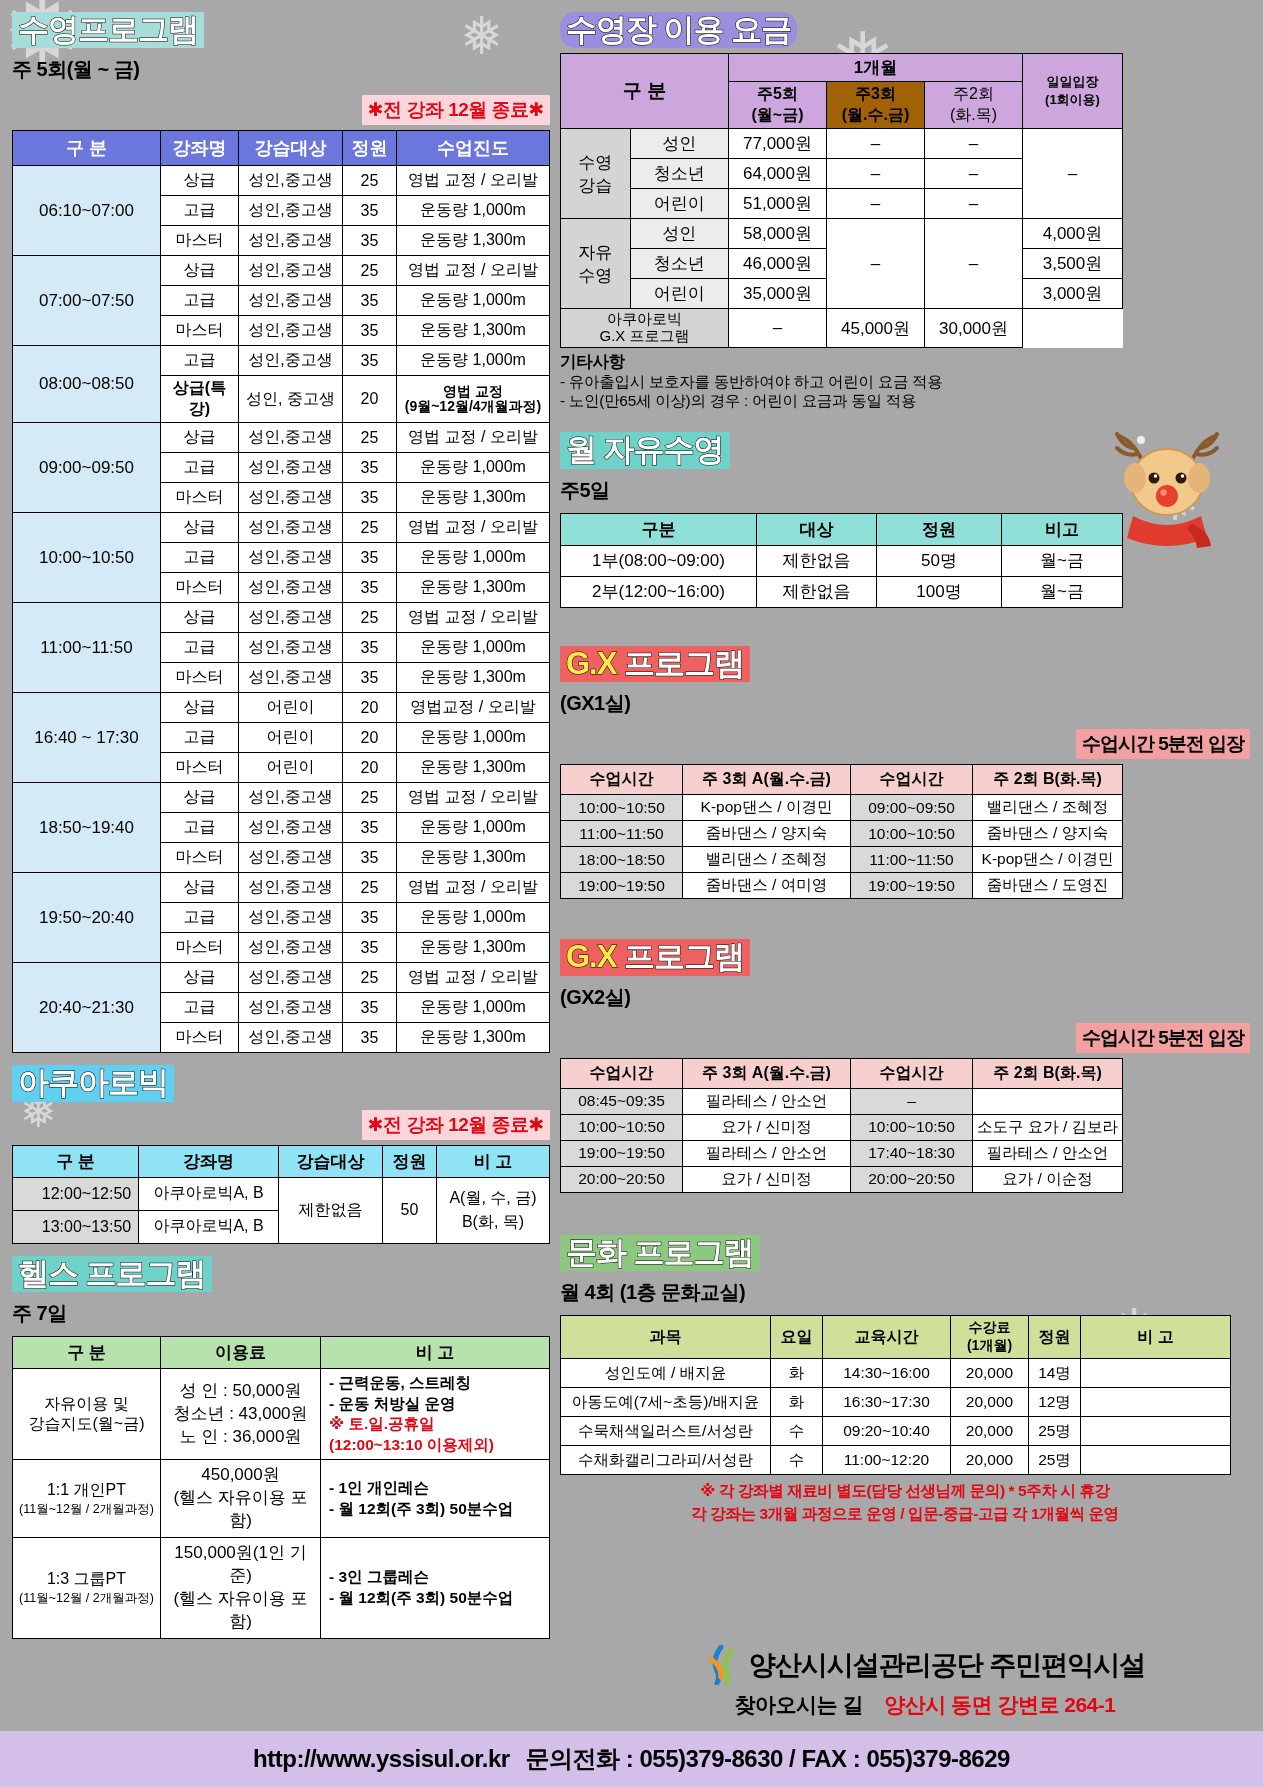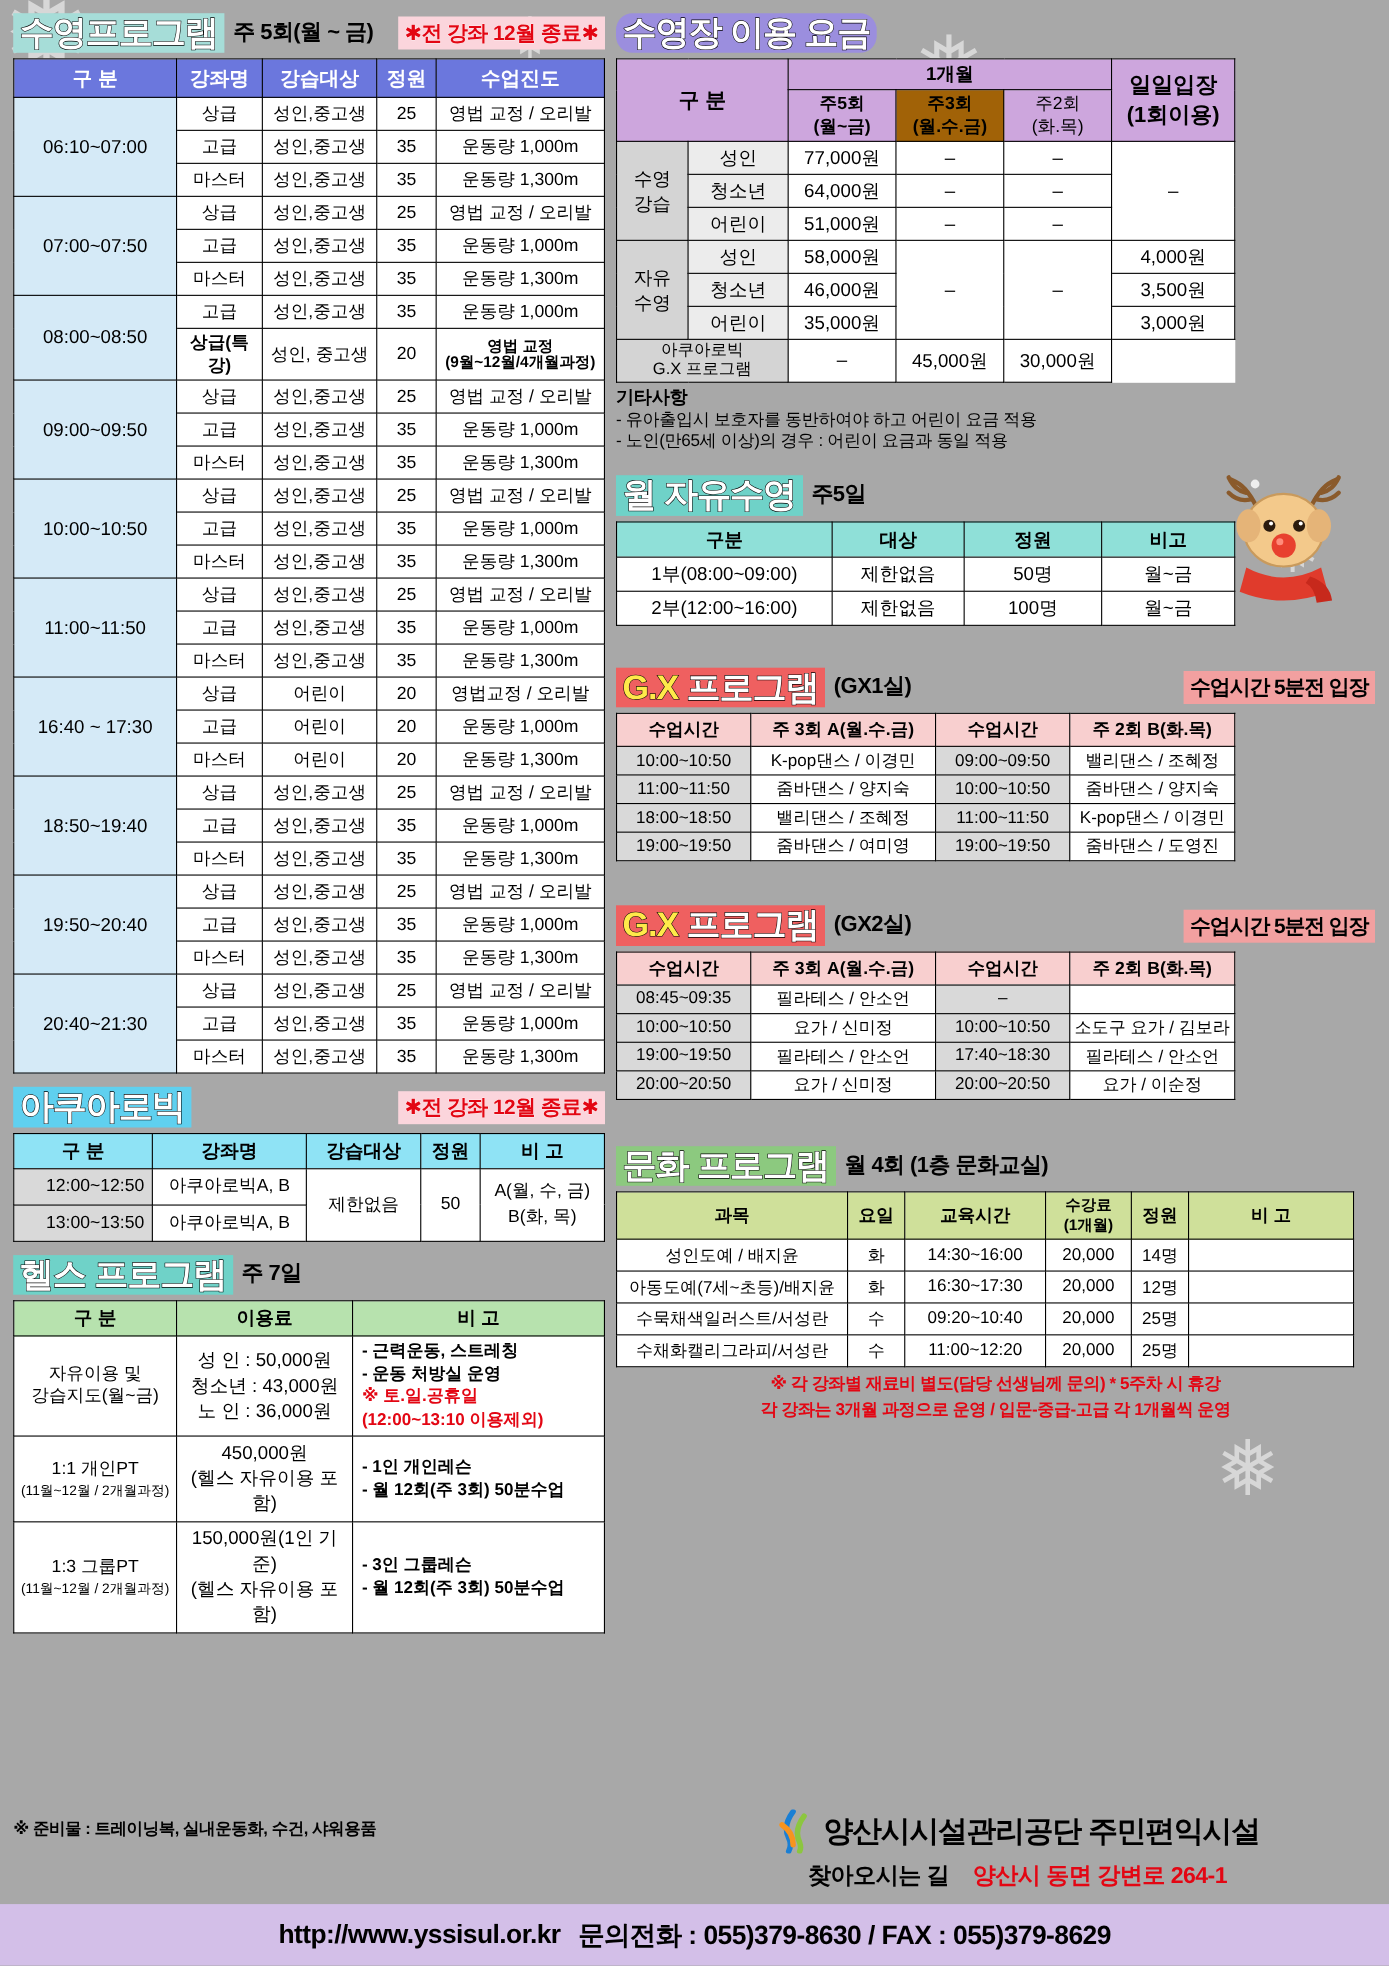--- a/index.html
+++ b/index.html
@@ -15,21 +15,21 @@
   .page { position:relative; width:1263px; height:1787px; }
 
   
   .snow { position:absolute; color:#fff; opacity:.55; pointer-events:none; user-select:none; line-height:1; }
 
   
   .colL { position:absolute; left:12px; top:12px; width:538px; }
   .colR { position:absolute; left:560px; top:12px; width:690px; }
 
   
-  .ttl-wrap { display:flex; align-items:center; gap:8px; margin:0 0 5px 0; }
+  .ttl-wrap { display:flex; align-items:flex-start; gap:8px; margin:0 0 5px 0;flex-direction:column; }
   .ttl {
     display:inline-block;
     font-size:31px; font-weight:bold; letter-spacing:-1px;
     color:#fff;
     -webkit-text-stroke:1px #000;
     paint-order: stroke fill;
     padding:1px 6px 2px 6px;
     line-height:1.08;
   }
   .ttl.cyan   { background:#a6ddd8; }
@@ -431,34 +431,33 @@
 (헬스 자유이용 포함)</td>
             <td class="rt">
               <div style="white-space: pre-line; font-weight: bold;">- 3인 그룹레슨
 - 월 12회(주 3회) 50분수업</div>
             </td>
           </tr>
         </tbody>
     </table>
   </div>
 
-  <div class="prep">※ 준비물 : 트레이닝복, 실내운동화, 수건, 샤워용품</div>
 
   <div class="colR">
 
     <div class="ttl-wrap">
       <span class="ttl purple">수영장 이용 요금</span>
     </div>
 
     <table id="price-table" style="width:563px;">
       <thead>
         <tr>
           <th rowspan="2" colspan="2" class="ph" style="width:170px;background:#cda6dd;font-size:19px;font-weight:bold;">구 분</th>
           <th colspan="3" style="background:#cda6dd;font-size:17px;font-weight:bold;">1개월</th>
-          <th rowspan="2" style="width:112px;background:#cda6dd;font-size:20px;font-weight:bold;white-space:pre-line;">일일입장
+          <th rowspan="2" style="width:100px;background:#cda6dd;font-size:13px;font-weight:bold;white-space:pre-line;">일일입장
 (1회이용)</th>
         </tr>
         <tr>
           <th style="width:98px;background:#cda6dd;font-size:16px;font-weight:bold;white-space:pre-line;">주5회
 (월~금)</th>
           <th style="width:98px;background:#a16207;font-size:16px;font-weight:bold;white-space:pre-line;">주3회
 (월.수.금)</th>
           <th style="width:98px;background:#cda6dd;font-size:16px;font-weight:normal;white-space:pre-line;">주2회
 (화.목)</th>
         </tr>

